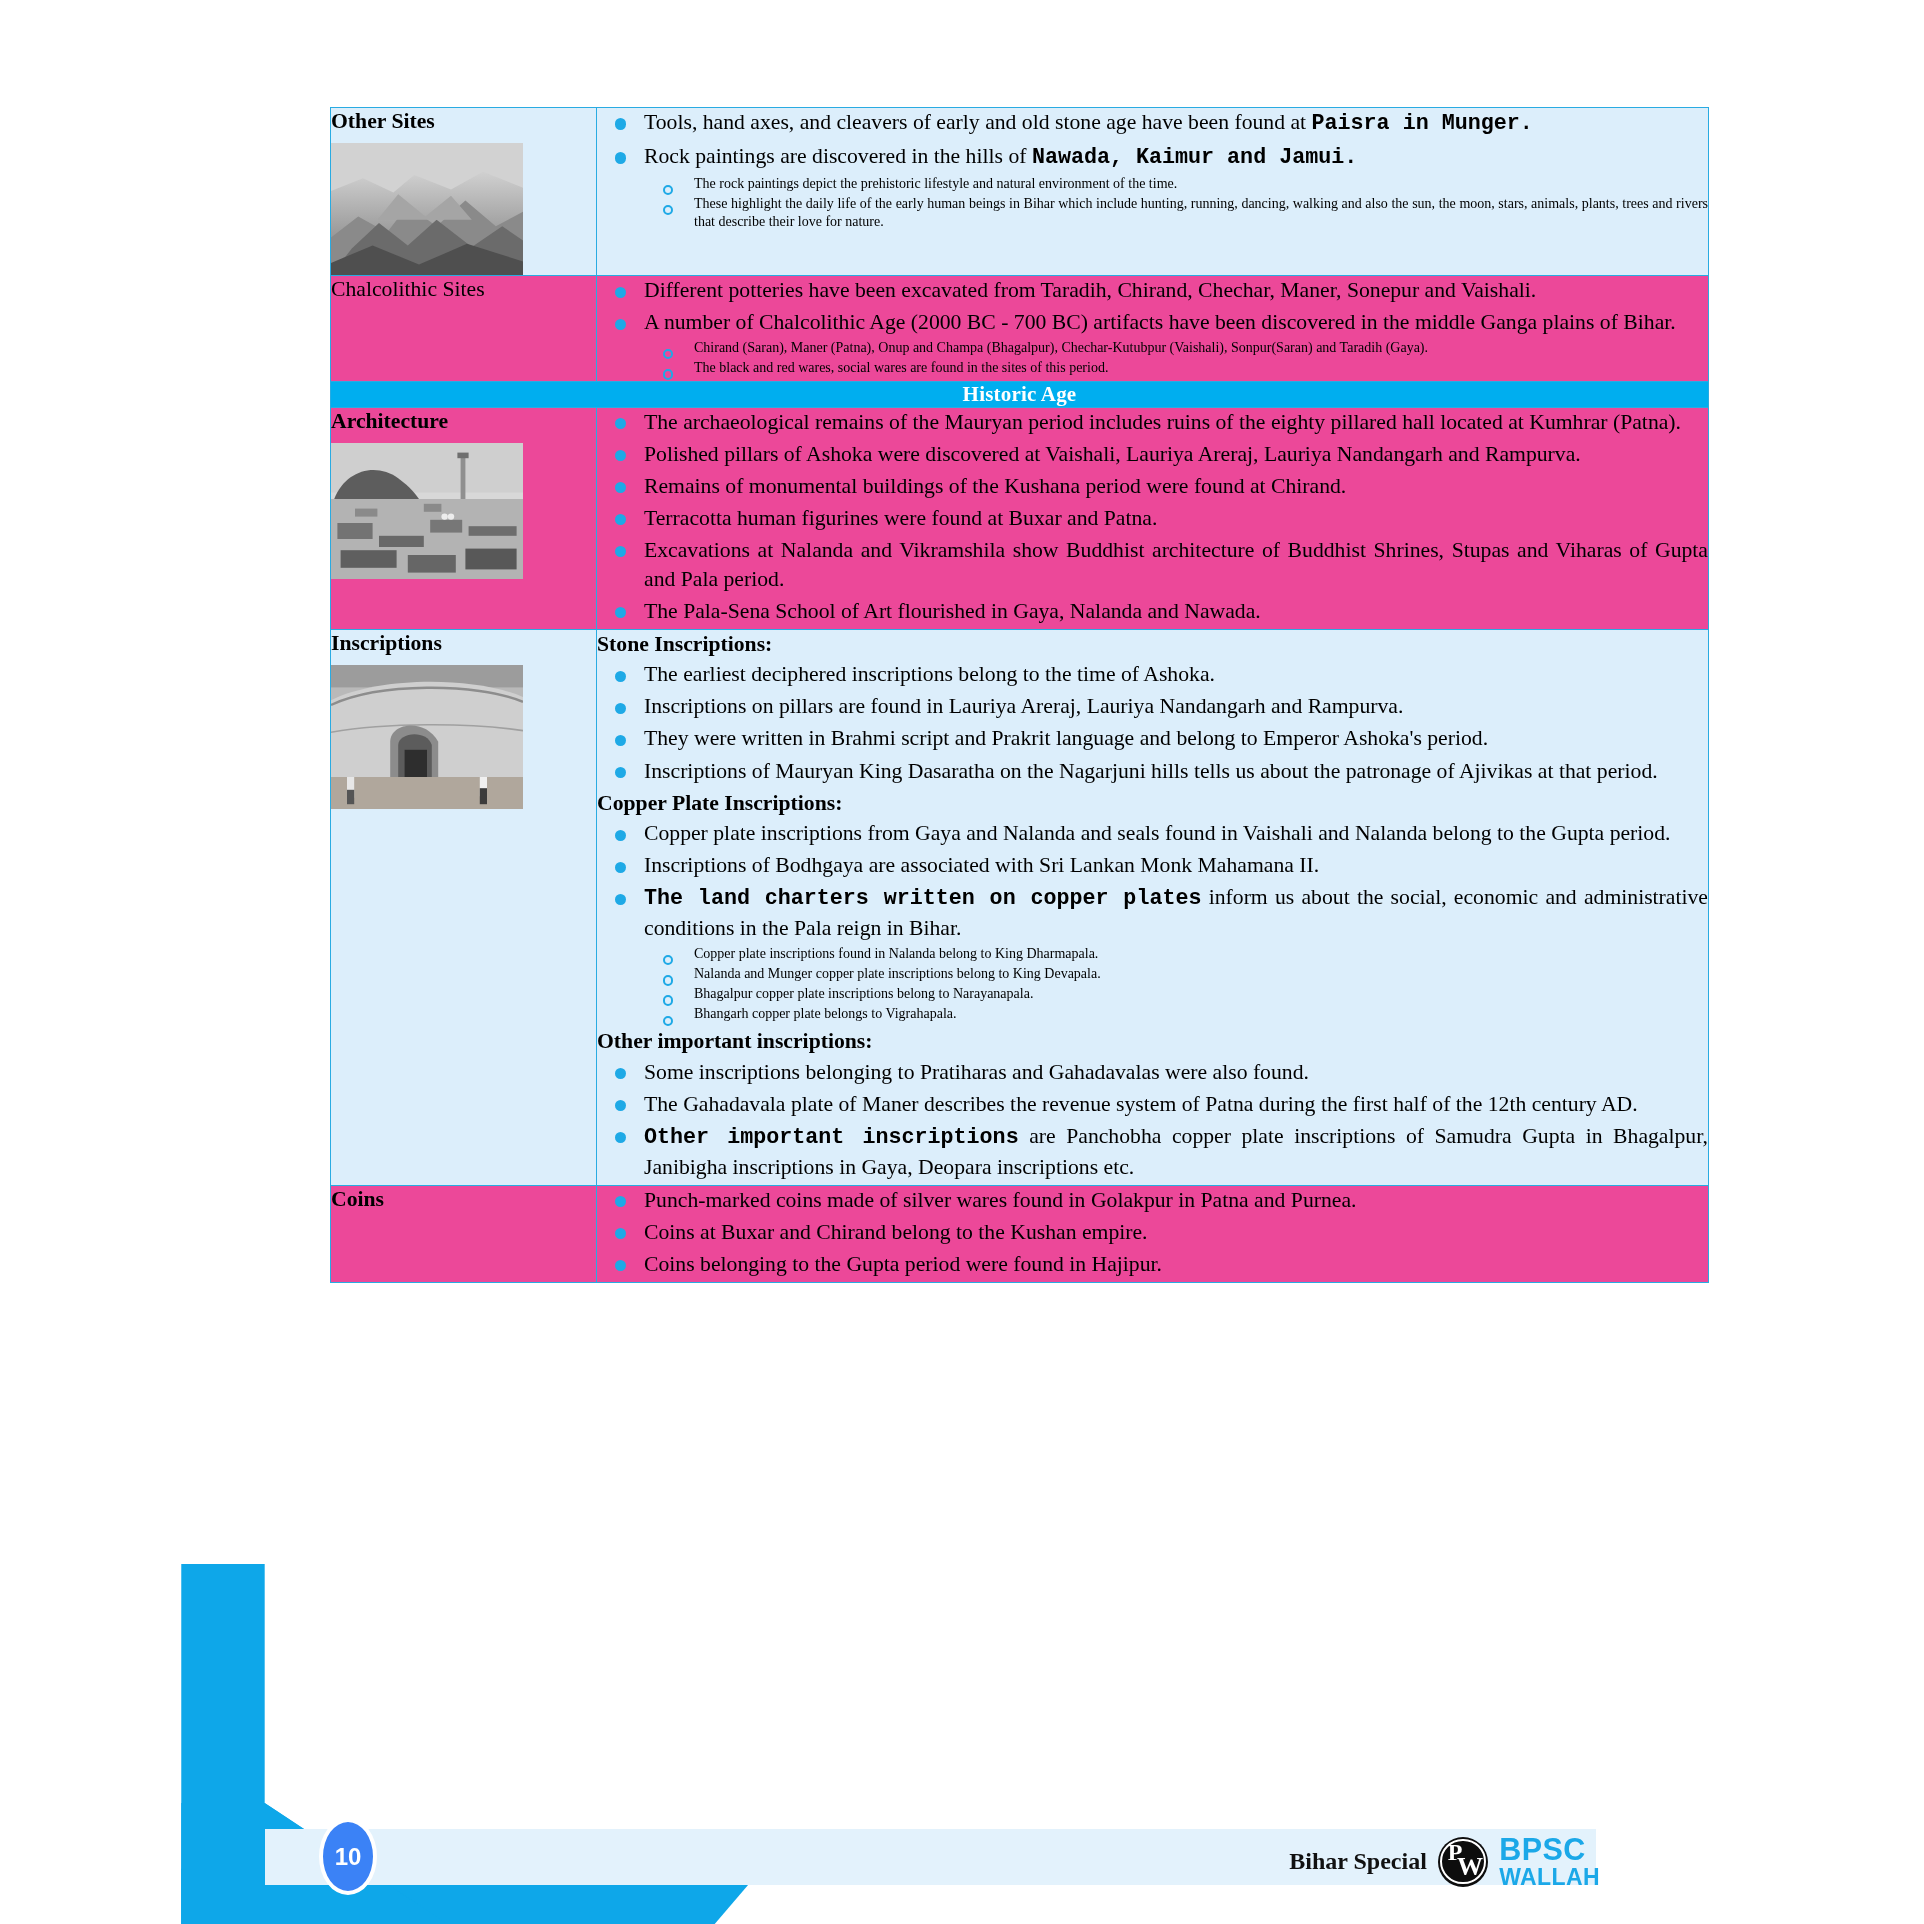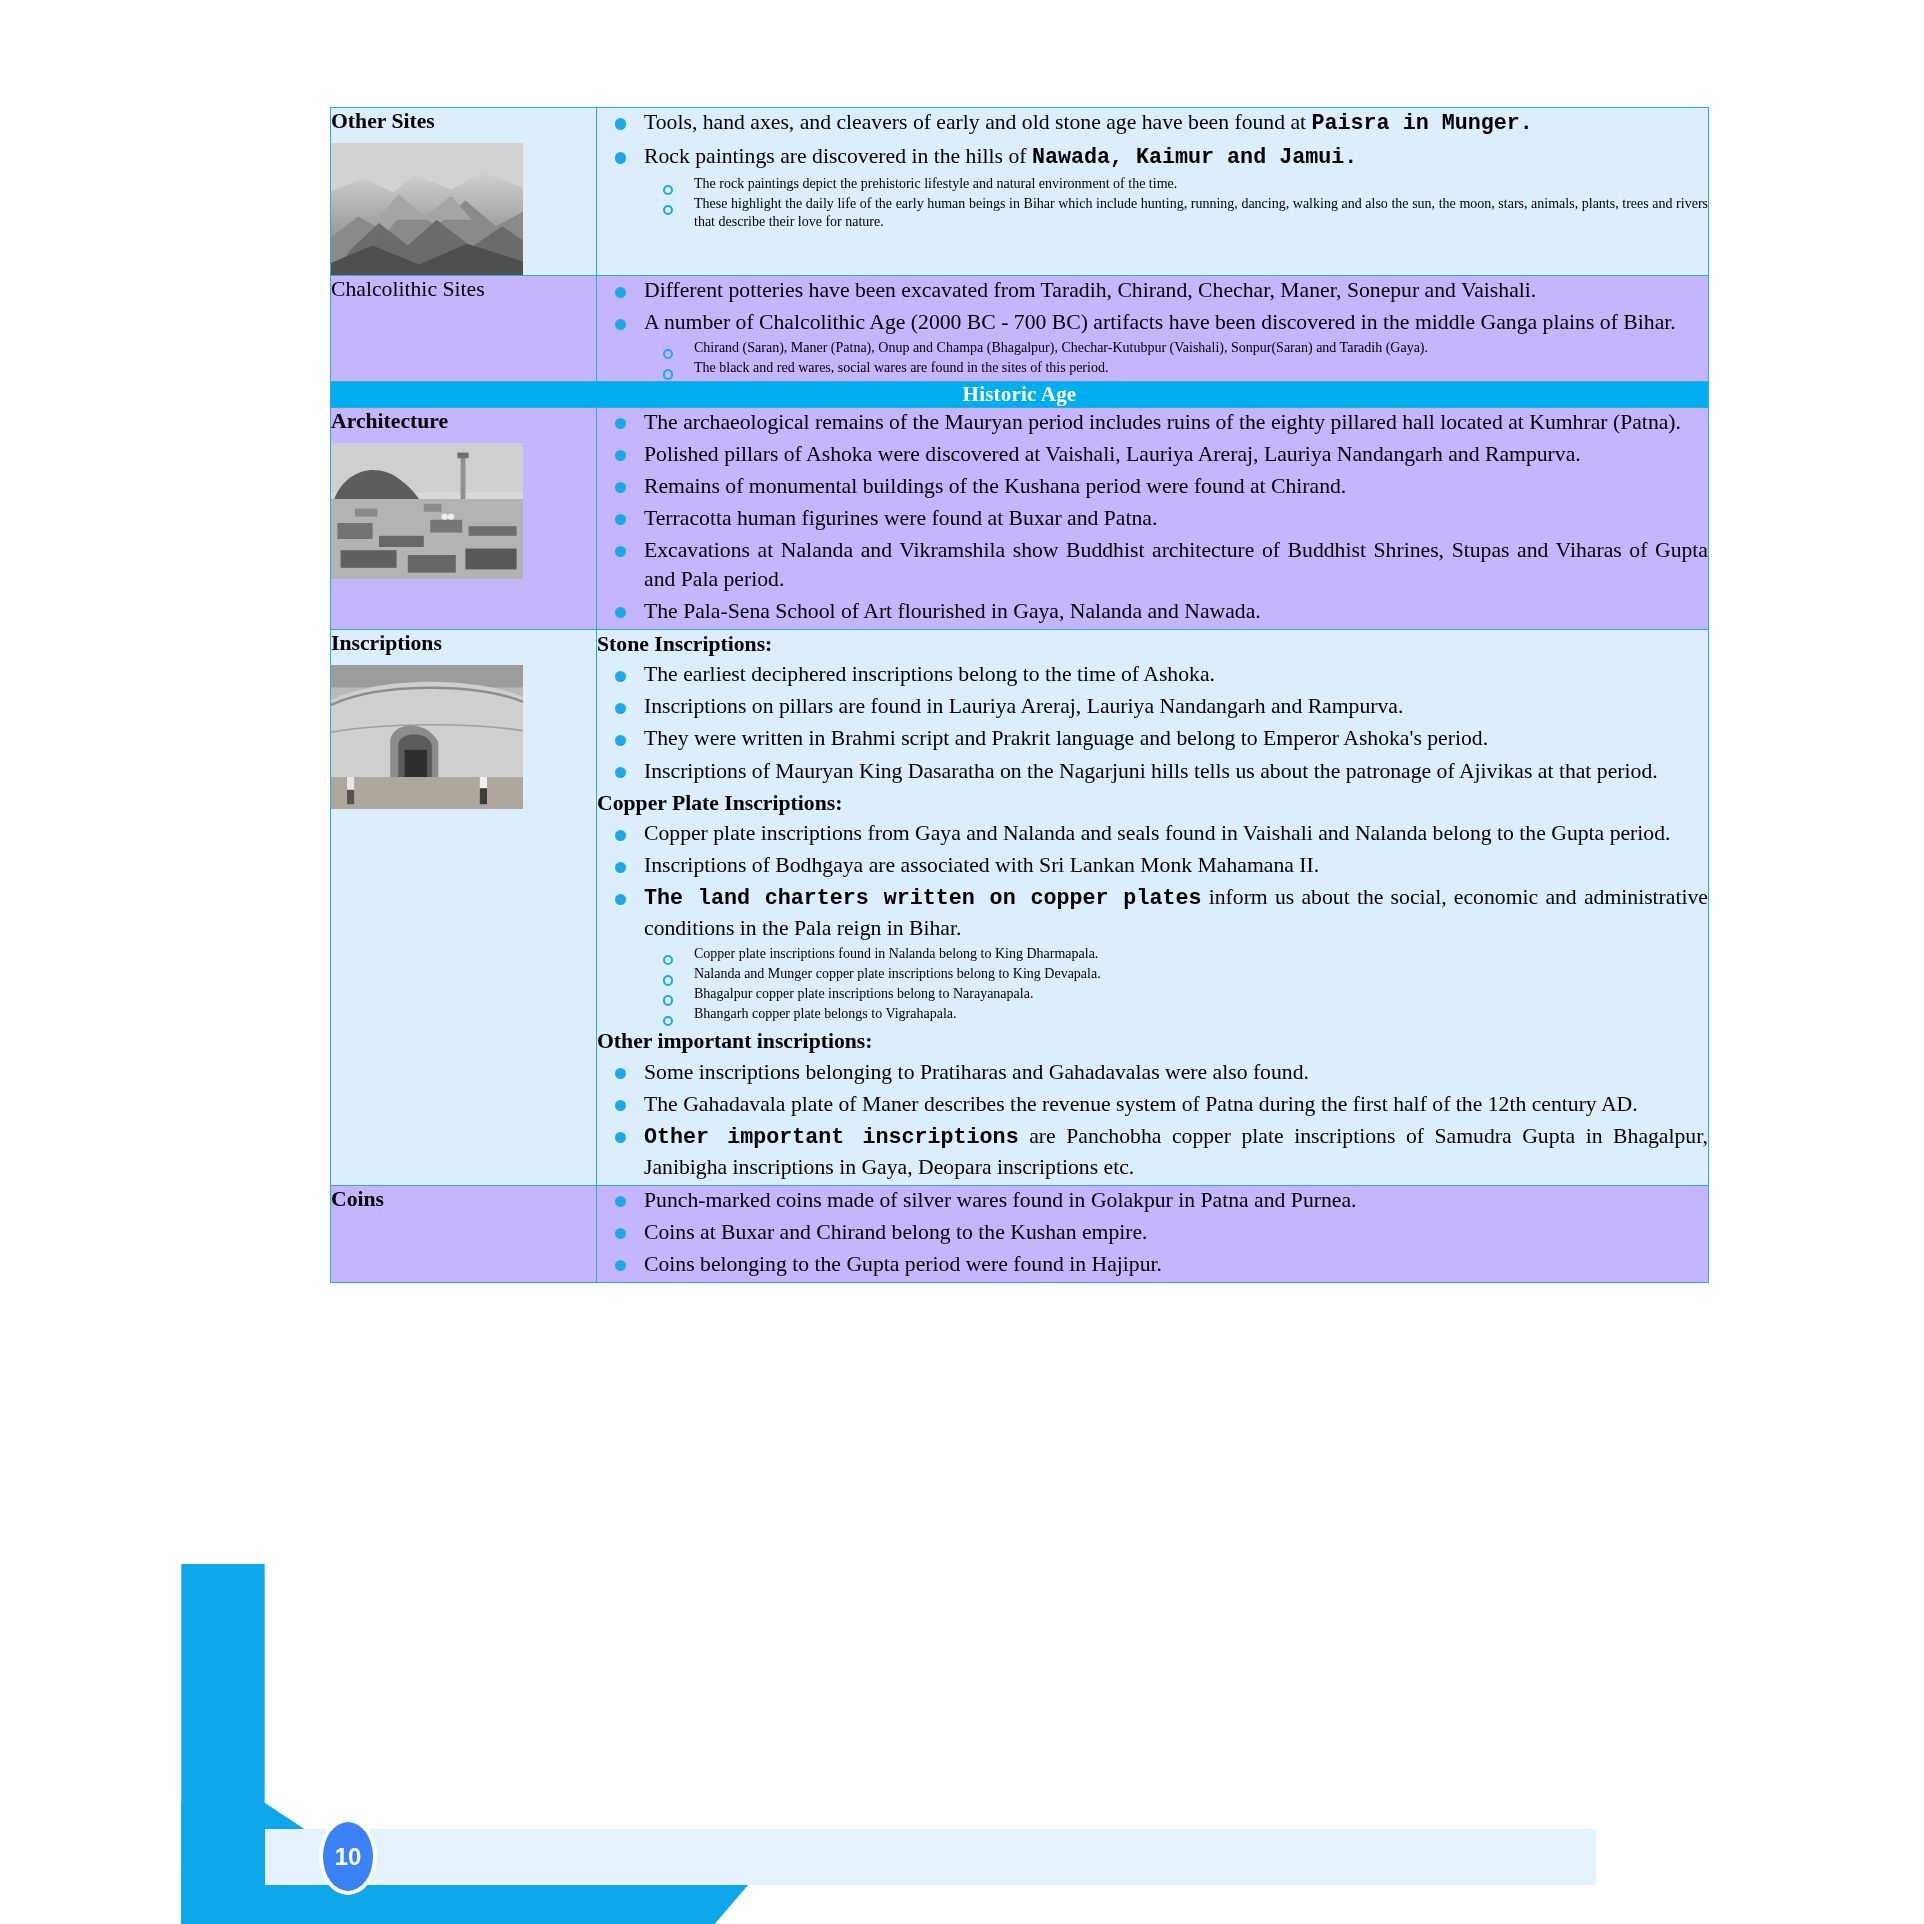--- a/index.html
+++ b/index.html
@@ -31,21 +31,21 @@
   }
   td.label-cell{
     width:265px;
     padding:11.2px 0 14.4px 14.4px;
   }
   td.content-cell{
     padding:9.6px 14.4px 13px 0;
   }
 
   .row-blue td{background:#DCEEFB;}
-  .row-white td{background:#c4b5fd;}
+  .row-white td{background:#ec4899;}
 
   .label-title{
     font-size:21.7px;
     line-height:1.25;
     color:#000;
     font-family:"Liberation Serif", serif;
   }
   .label-title.bold{font-weight:bold;}
 
   .thumb{
@@ -355,15 +355,27 @@
         </td>
       </tr>
 
     </tbody>
   </table>
 
   <div class="footer-band"></div>
 
   <div class="page-num">10</div>
 
+  <div class="footer-right">
+    <span class="bihar-special">Bihar Special</span>
+    <span class="pw-badge">
+      <span class="ring"></span>
+      <span class="pl">P</span>
+      <span class="wl">W</span>
+    </span>
+    <span class="bpsc-block">
+      <div class="bpsc-top">BPSC</div>
+      <div class="bpsc-bot">WALLAH</div>
+    </span>
+  </div>
 
 </div>
 
 
 </body></html>

